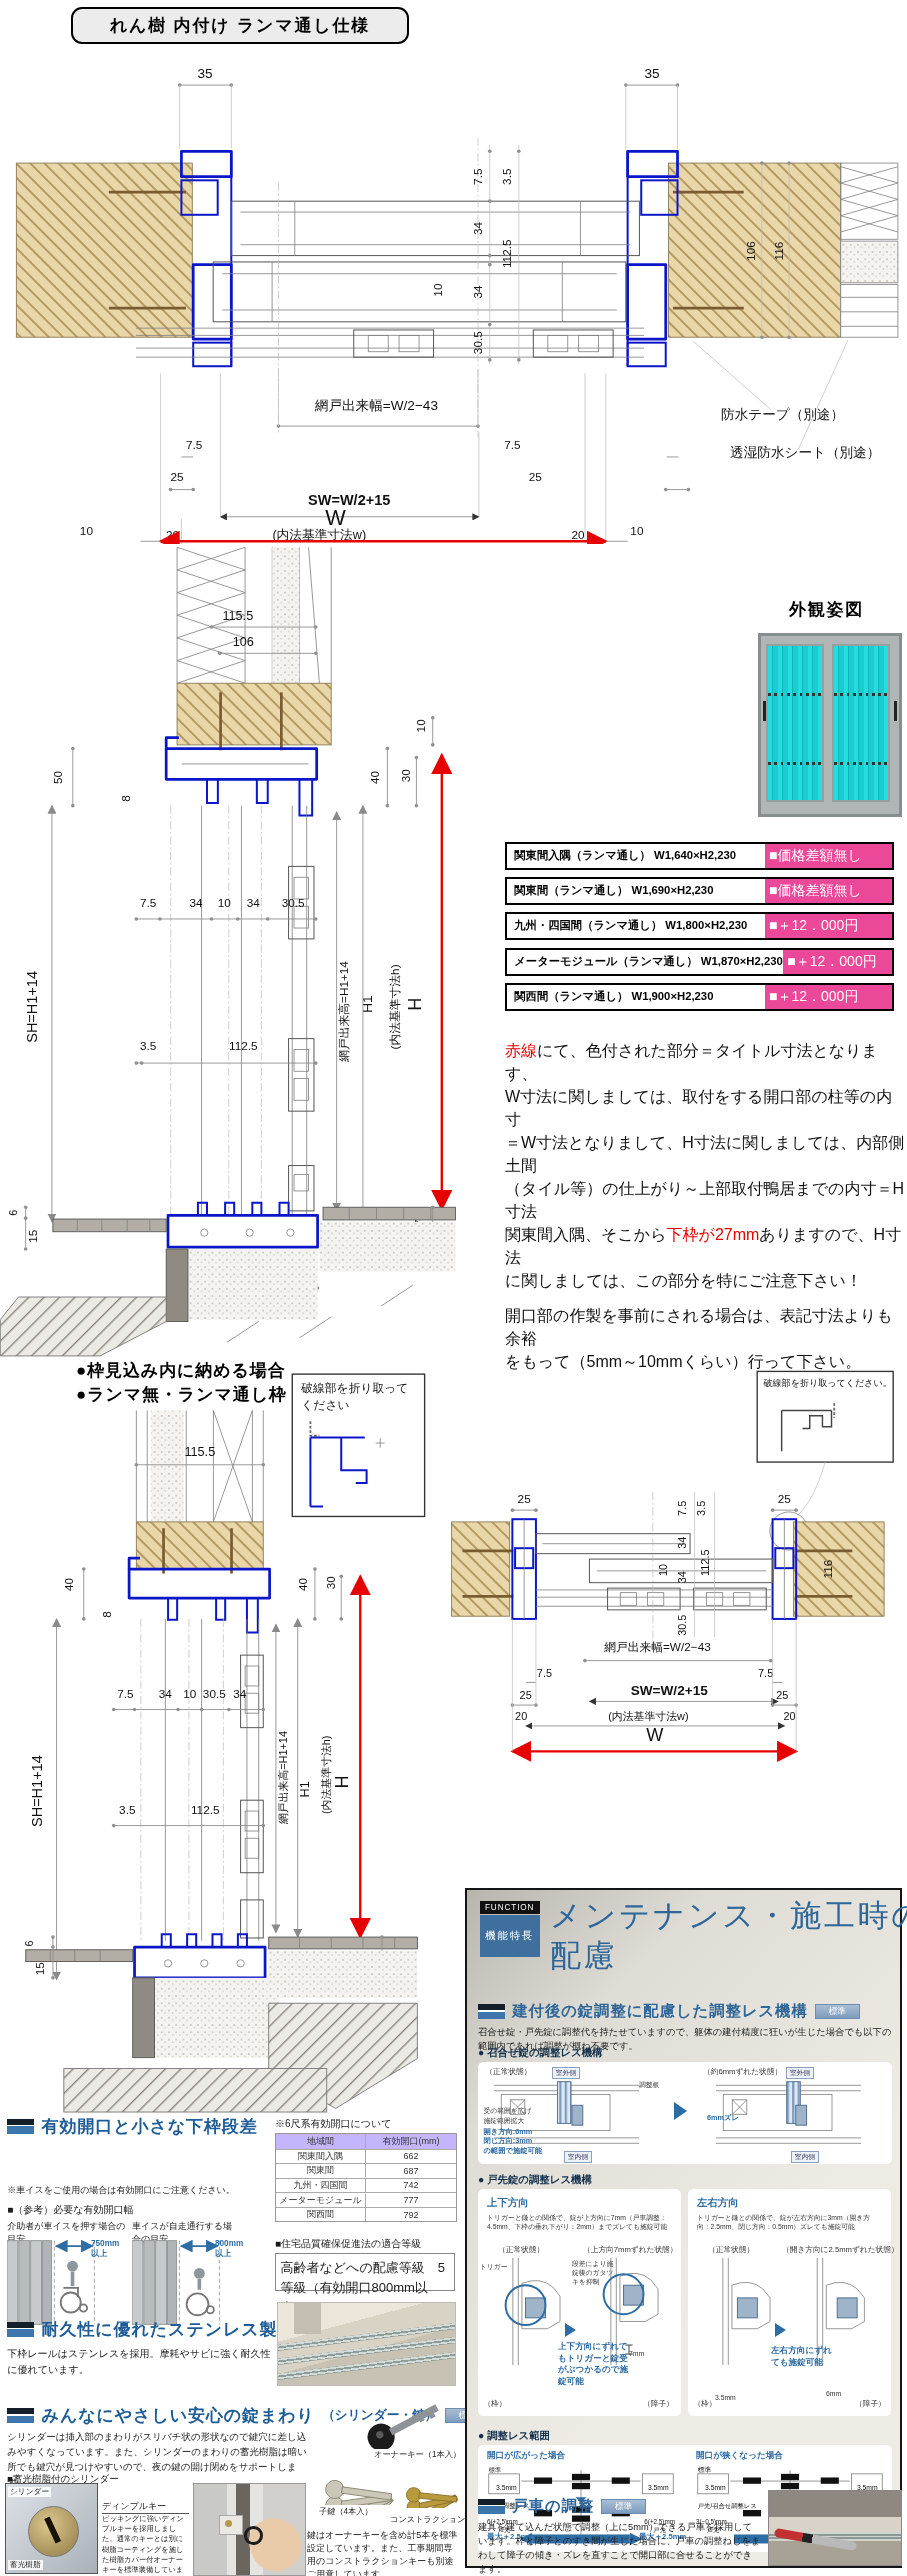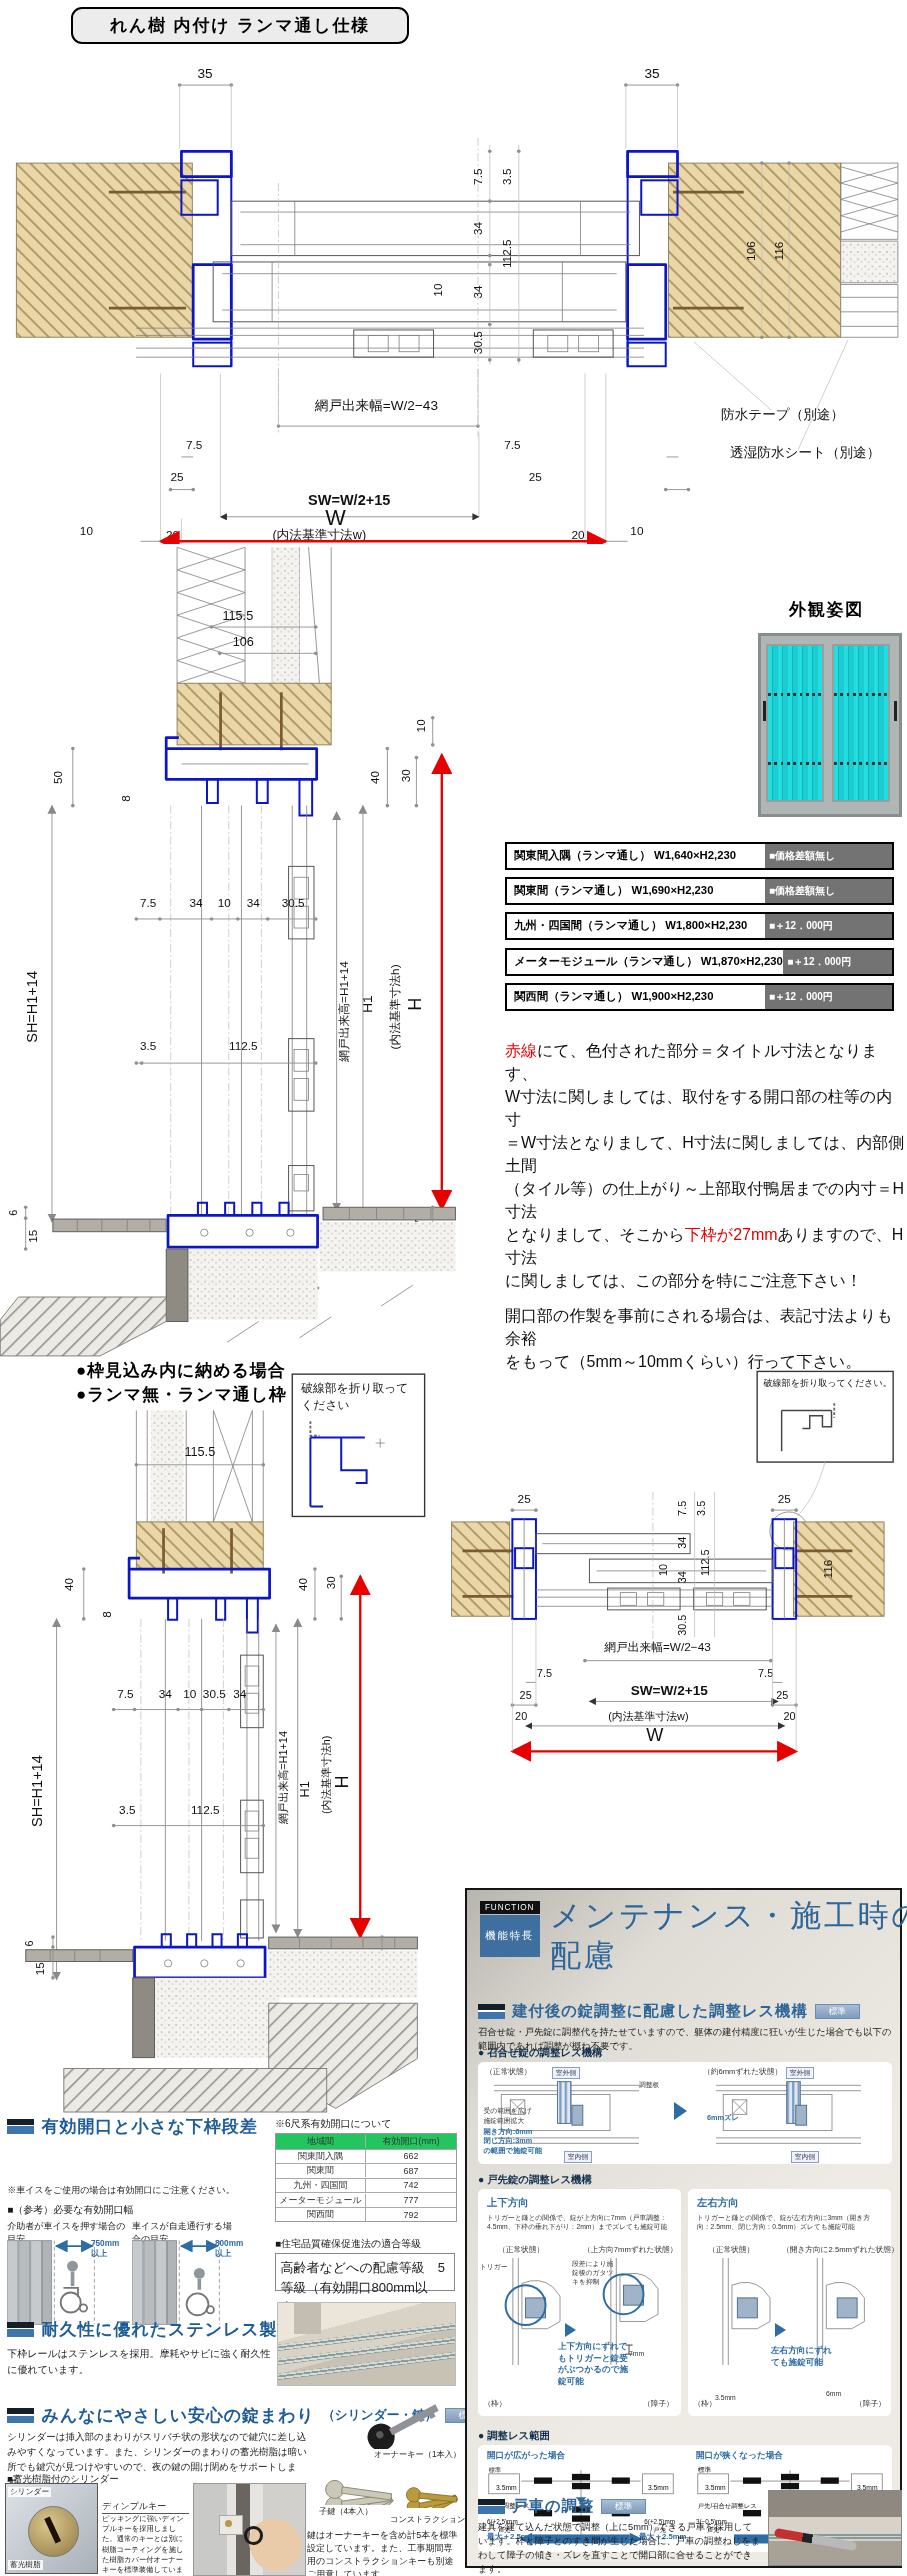--- a/index.html
+++ b/index.html
@@ -16,21 +16,21 @@
   .gy2{stroke:#808080;stroke-width:.9;fill:none}
   .bl{stroke:#0a16c8;stroke-width:3;fill:none;stroke-linejoin:round}
   .bl2{stroke:#0a16c8;stroke-width:2.2;fill:none}
   .red{stroke:#e60000;stroke-width:2.6;fill:none}
   .dd{stroke-dasharray:9 3 2 3}
   .dot{fill:#909090}
   .scr{stroke:#7a5c32;stroke-width:3}
   
   .prow{position:absolute;left:505px;width:385px;height:23.6px;border:2.3px solid #000;display:flex;background:#fff}
   .prow .pl{flex:1;display:flex;align-items:center;padding-left:7.3px;font-size:11.3px;font-weight:bold;color:#000;white-space:nowrap}
-  .prow .pr{width:123px;background:#737373;color:#fff;display:flex;align-items:center;padding-left:4.5px;font-size:10px;font-weight:bold;white-space:nowrap}
+  .prow .pr{width:123px;background:#ec4899;color:#fff;display:flex;align-items:center;padding-left:4.5px;font-size:14px;font-weight:normal;white-space:nowrap}
   
   .note{left:505px;top:1039px;width:401px;font-size:16px;font-weight:normal;line-height:23px;color:#111}
   .note .rd{color:#e60000}
   .note .p2{margin-top:11.8px}
   
   .app-title{left:753px;top:598px;width:147px;text-align:center;font-size:17px;font-weight:bold;letter-spacing:1.8px}
   .door{left:758px;top:633px;width:138px;height:178px;background:#b0b6b6;border:3.6px solid #878f8e;position:absolute}
   .pane{position:absolute;top:8.2px;width:54px;height:154px;border:2.7px solid #98a09f;background:repeating-linear-gradient(90deg,#23dde0 0 3.6px,#0fb6ba 3.6px 5.4px,#1bcdd1 5.4px 10px)}
   .pane .band{position:absolute;left:0;right:0;height:2.7px;background:repeating-linear-gradient(90deg,#333 0 2.7px,transparent 2.7px 6.3px)}
   .handle{position:absolute;width:3.6px;height:20px;background:#222;top:65px}
@@ -39,21 +39,21 @@
   
   .sec-head{position:absolute;display:flex;align-items:center;gap:7.3px}
   .bars{width:27px;height:14.5px;background:linear-gradient(180deg,#141f2a 0 42%,#fff 42% 50%,#3c76ad 50% 100%);flex:0 0 auto}
   .sec-title{font-family:"Liberation Serif",serif;font-size:17px;font-weight:bold;color:#1d5c97;letter-spacing:0.9px;white-space:nowrap}
   .sec-sub{font-family:"Liberation Serif",serif;font-size:12.7px;font-weight:bold;color:#1d5c97}
   .ftext{position:absolute;font-size:10px;line-height:1.6;color:#1a1a1a}
   .fsmall{position:absolute;font-size:9px;color:#1a1a1a}
   .std-badge{display:inline-block;background:linear-gradient(180deg,#a9bed4,#7d9cbe);color:#fff;font-size:8.6px;padding:0.9px 12.7px;border:0.9px solid #6c8cb0;white-space:nowrap}
   .otable{position:absolute;left:275px;top:2133px;width:180px;border:0.9px solid #999;font-size:9px;color:#333}
   .otable .tr{display:flex;border-top:0.9px solid #aaa;height:13.6px;align-items:center}
-  .otable .tr:first-child{border-top:none;background:#22c55e;height:14.5px}
+  .otable .tr:first-child{border-top:none;background:#c4b5fd;height:14.5px}
   .otable .c1{width:89px;text-align:center;border-right:0.9px solid #aaa}
   .otable .c2{flex:1;text-align:center}
   .gradebox{position:absolute;left:275px;top:2253px;width:180px;height:38px;border:0.9px solid #888;font-size:13px;color:#222;padding:3.6px 4.5px;box-sizing:border-box;line-height:1.55}
   .ill{position:absolute;width:91px;height:91px}
   .bluedim{position:absolute;color:#2e6da4;font-size:8.2px;font-weight:bold;line-height:1.2}
   
   .railphoto{position:absolute;left:277px;top:2302px;width:177px;height:82px;border:0.9px solid #bbb;background:linear-gradient(165deg,#ece6da 0 30%,#d9d3c5 30% 55%,#c7c2b4 55%);overflow:hidden}
   .railphoto .rail{position:absolute;left:-11px;right:-11px;height:6.3px;background:repeating-linear-gradient(180deg,#d2dbd7 0 1.8px,#8f9c98 1.8px 3.6px);transform:rotate(-7deg)}
   .cylbox{position:absolute;left:4.5px;top:2483px;width:91px;height:89px;background:linear-gradient(135deg,#dde2e7,#a9b1b8);border:1.8px solid #555}
   .cylbox .disc{position:absolute;left:22px;top:22px;width:49px;height:49px;border-radius:50%;border:1.8px solid #777;background:radial-gradient(circle at 40% 35%,#dcc78e,#8f7a45)}
@@ -444,21 +444,21 @@
   <div class="prow" style="top:983px">
       <div class="pl">関西間（ランマ通し） W1,900×H2,230</div>
       <div class="pr">■＋12．000円</div>
     </div>
 
   <div class="abs note">
     <div><span class="rd">赤線</span><span>にて、色付された部分＝タイトル寸法となります、</span></div>
     <div>W寸法に関しましては、取付をする開口部の柱等の内寸</div>
     <div>＝W寸法となりまして、H寸法に関しましては、内部側土間</div>
     <div>（タイル等）の仕上がり～上部取付鴨居までの内寸＝H寸法</div>
-    <div><span>となりまして、そこから</span><span class="rd">下枠が27mm</span><span>ありますので、H寸法</span></div>
+    <div><span>関東間入隅、そこから</span><span class="rd">下枠が27mm</span><span>ありますので、H寸法</span></div>
     <div>に関しましては、この部分を特にご注意下さい！</div>
     <div class="p2">開口部の作製を事前にされる場合は、表記寸法よりも余裕</div>
     <div>をもって（5mm～10mmくらい）行って下さい。</div>
   </div>
 
   <div class="abs bl-bullets">
     <div>●枠見込み内に納める場合</div>
     <div>●ランマ無・ランマ通し枠</div>
   </div>
 

